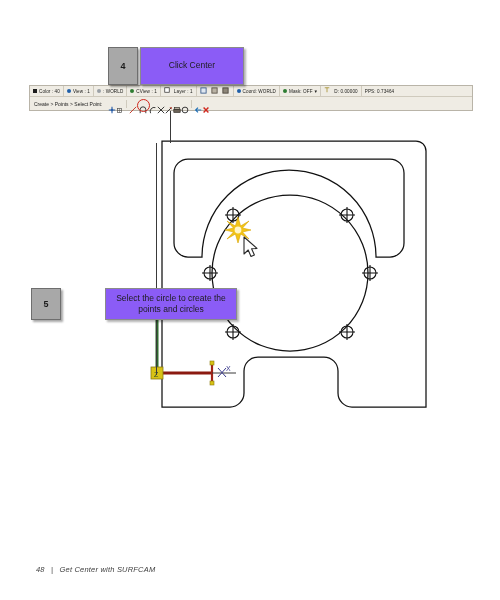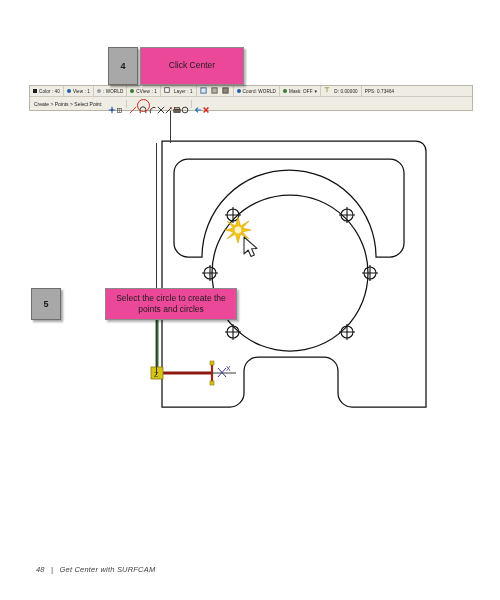--- a/index.html
+++ b/index.html
@@ -11,21 +11,21 @@
 
   
   .callout{position:absolute;display:flex;align-items:stretch;z-index:40;}
   .callout .num{
     width:28px;background:#a8a8a8;border:1px solid #6e6e6e;
     display:flex;align-items:center;justify-content:center;
     font-size:9px;font-weight:bold;color:#1a1a1a;
     box-shadow:2px 2px 2px rgba(0,0,0,.35);
   }
   .callout .body{
-    background:#ec4899;border:1px solid #8a8a8a;margin-left:2px;
+    background:#8b5cf6;border:1px solid #8a8a8a;margin-left:2px;
     display:flex;align-items:center;justify-content:center;text-align:center;
     font-size:8.5px;color:#1d1d1d;line-height:1.35;padding:2px 6px;
     box-shadow:2px 2px 2px rgba(0,0,0,.30);
   }
   #callout-4{left:108px;top:47px;height:38px;}
   #callout-4 .body{width:90px;}
   #callout-5{left:31px;top:288px;height:32px;}
   #callout-5 .body{width:118px;margin-left:44px;}
 
   .leader{position:absolute;background:#3a3a3a;z-index:30;}

